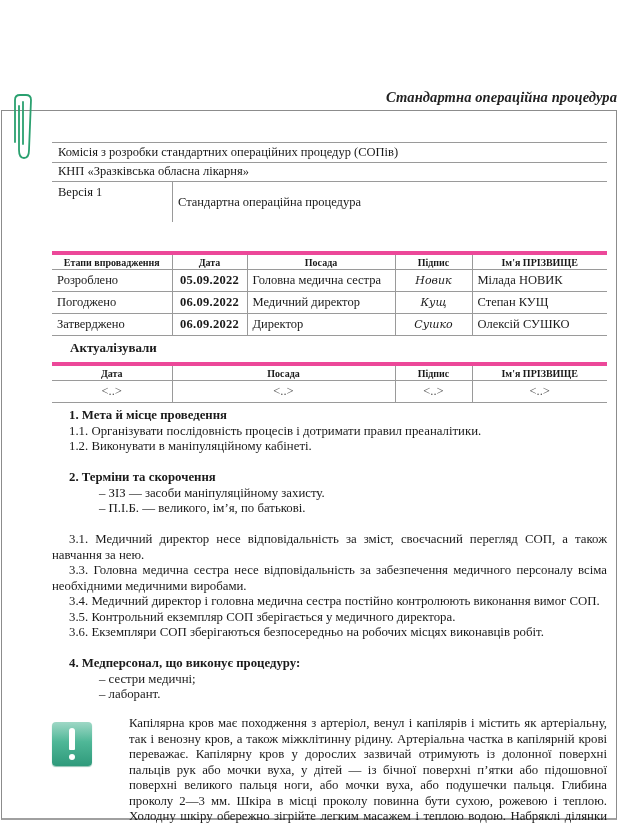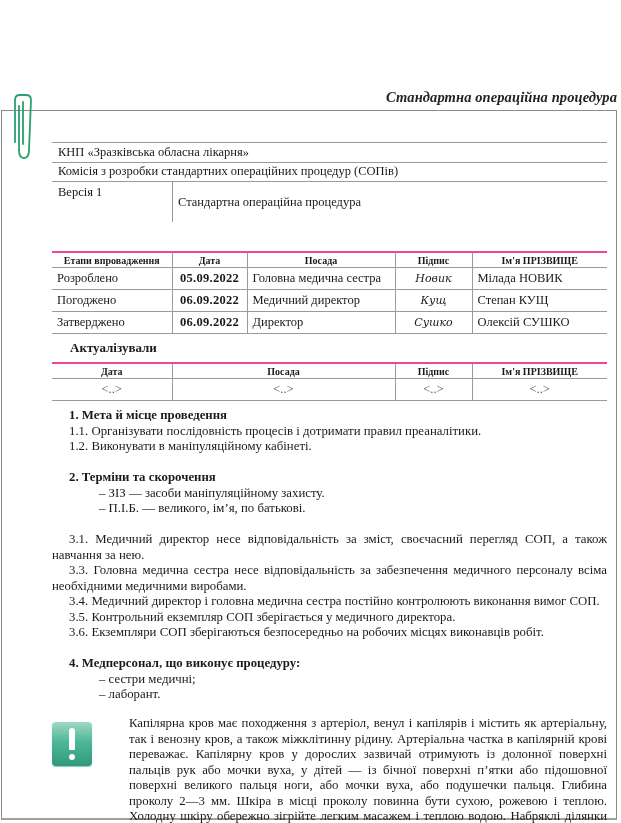--- a/index.html
+++ b/index.html
@@ -20,21 +20,21 @@
   .info .split .left { width:120px; border-right:1px solid #9a9a9a; display:flex; flex-direction:column; }
   .info .split .left div { height:20px; display:flex; align-items:center; padding-left:6px; font-size:12.5px; box-sizing:border-box; }
   .info .split .left div + div { border-top:1.5px solid #9a9a9a; }
   .info .split .right { flex:1; display:flex; align-items:center; padding-left:5px; font-size:12.5px; }
   .bold { font-weight:bold; }
   
   table.grid { border-collapse:collapse; width:555px; font-family:"Liberation Serif",serif; }
   table.grid th { font-size:10px; font-weight:bold; height:14px; padding:0 3px; border-bottom:1.2px solid #9a9a9a; }
   table.grid td { font-size:12.5px; padding:0 5px; height:21px; border-bottom:1.2px solid #9a9a9a; }
   table.grid th + th, table.grid td + td { border-left:1px solid #9a9a9a; }
-  table.grid thead tr { border-top:2px solid #ec4899; }
+  table.grid thead tr { border-top:4px solid #ec4899; }
   .stages { position:absolute; left:52px; top:251px; }
   .stages td.date { font-weight:bold; text-align:center; letter-spacing:0.3px; }
   .stages td.sig { text-align:center; font-style:italic; font-family:"DejaVu Serif",serif; font-size:11px; }
   .stages td.stage, .stages td.pos, .stages td.name { font-weight:normal; }
   .actual-title { position:absolute; left:70px; top:340px; font-size:13px; font-weight:bold; font-family:"Liberation Serif",serif; }
   .actual { position:absolute; left:52px; top:362px; }
   .actual td { text-align:center; color:#555; font-size:11px; height:18px; }
   
   .body { position:absolute; left:52px; width:555px; top:408px; font-family:"Liberation Serif",serif; font-size:12.8px; line-height:15.5px; }
   .body .h { font-weight:bold; margin-left:17px; }
@@ -56,24 +56,24 @@
 
 <div class="frame"></div>
 
 <svg class="clip" viewBox="0 0 26 70">
   <path d="M9 14 L9 58 Q9 66 14 66 Q19 66 19 58 L21 8 Q21 3 16 3 L10 3 Q5 3 5 8 L5 50" fill="none" stroke="#2aa06f" stroke-width="1.8" stroke-linecap="round"></path>
   <path d="M13 10 L13 52" fill="none" stroke="#2aa06f" stroke-width="1.8" stroke-linecap="round"></path>
 </svg>
 
 <div class="doc info">
   <div class="row">
-    <span>КНП «Зразківська обласна лікарня»</span>
+    <span>Комісія з розробки стандартних операційних процедур (СОПів)</span>
   </div>
   <div class="row">
-    <span>Комісія з розробки стандартних операційних процедур (СОПів)</span>
+    <span>КНП «Зразківська обласна лікарня»</span>
   </div>
   <div class="split">
     <div class="left">
       <div>Версія 1</div>
     </div>
     <div class="right">Стандартна операційна процедура</div>
   </div>
 </div>
 
 <table class="grid stages">

